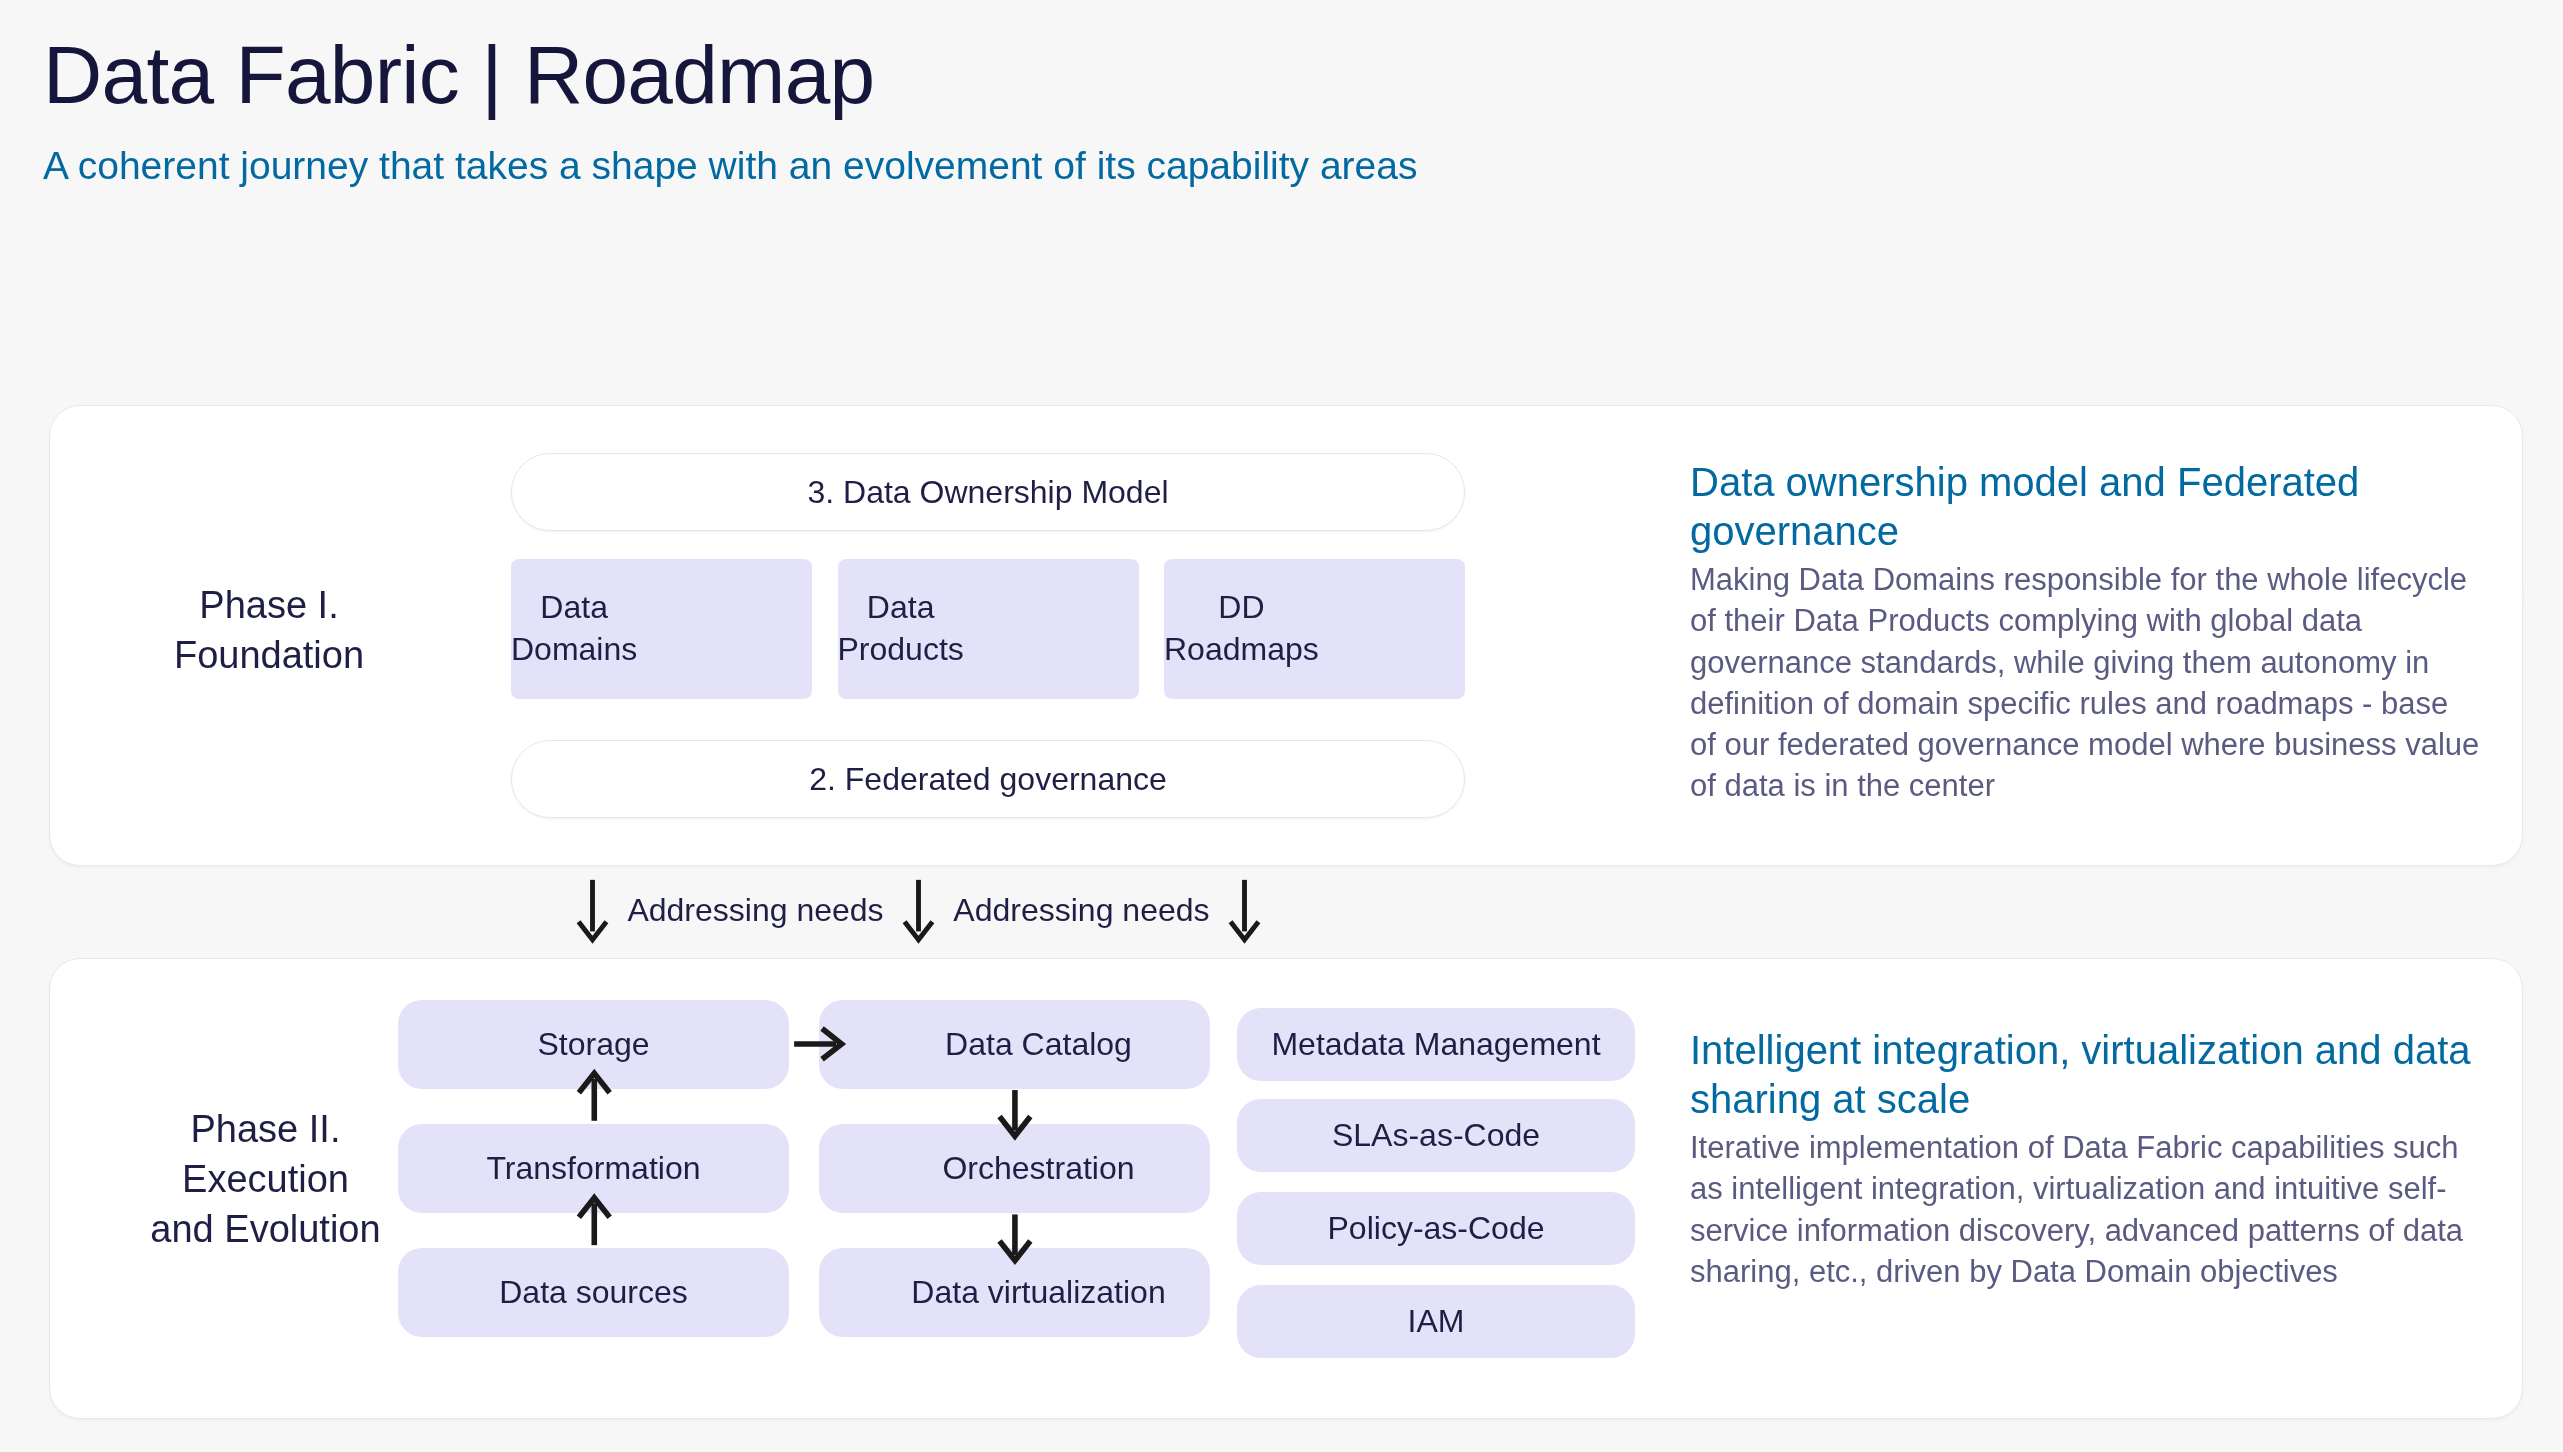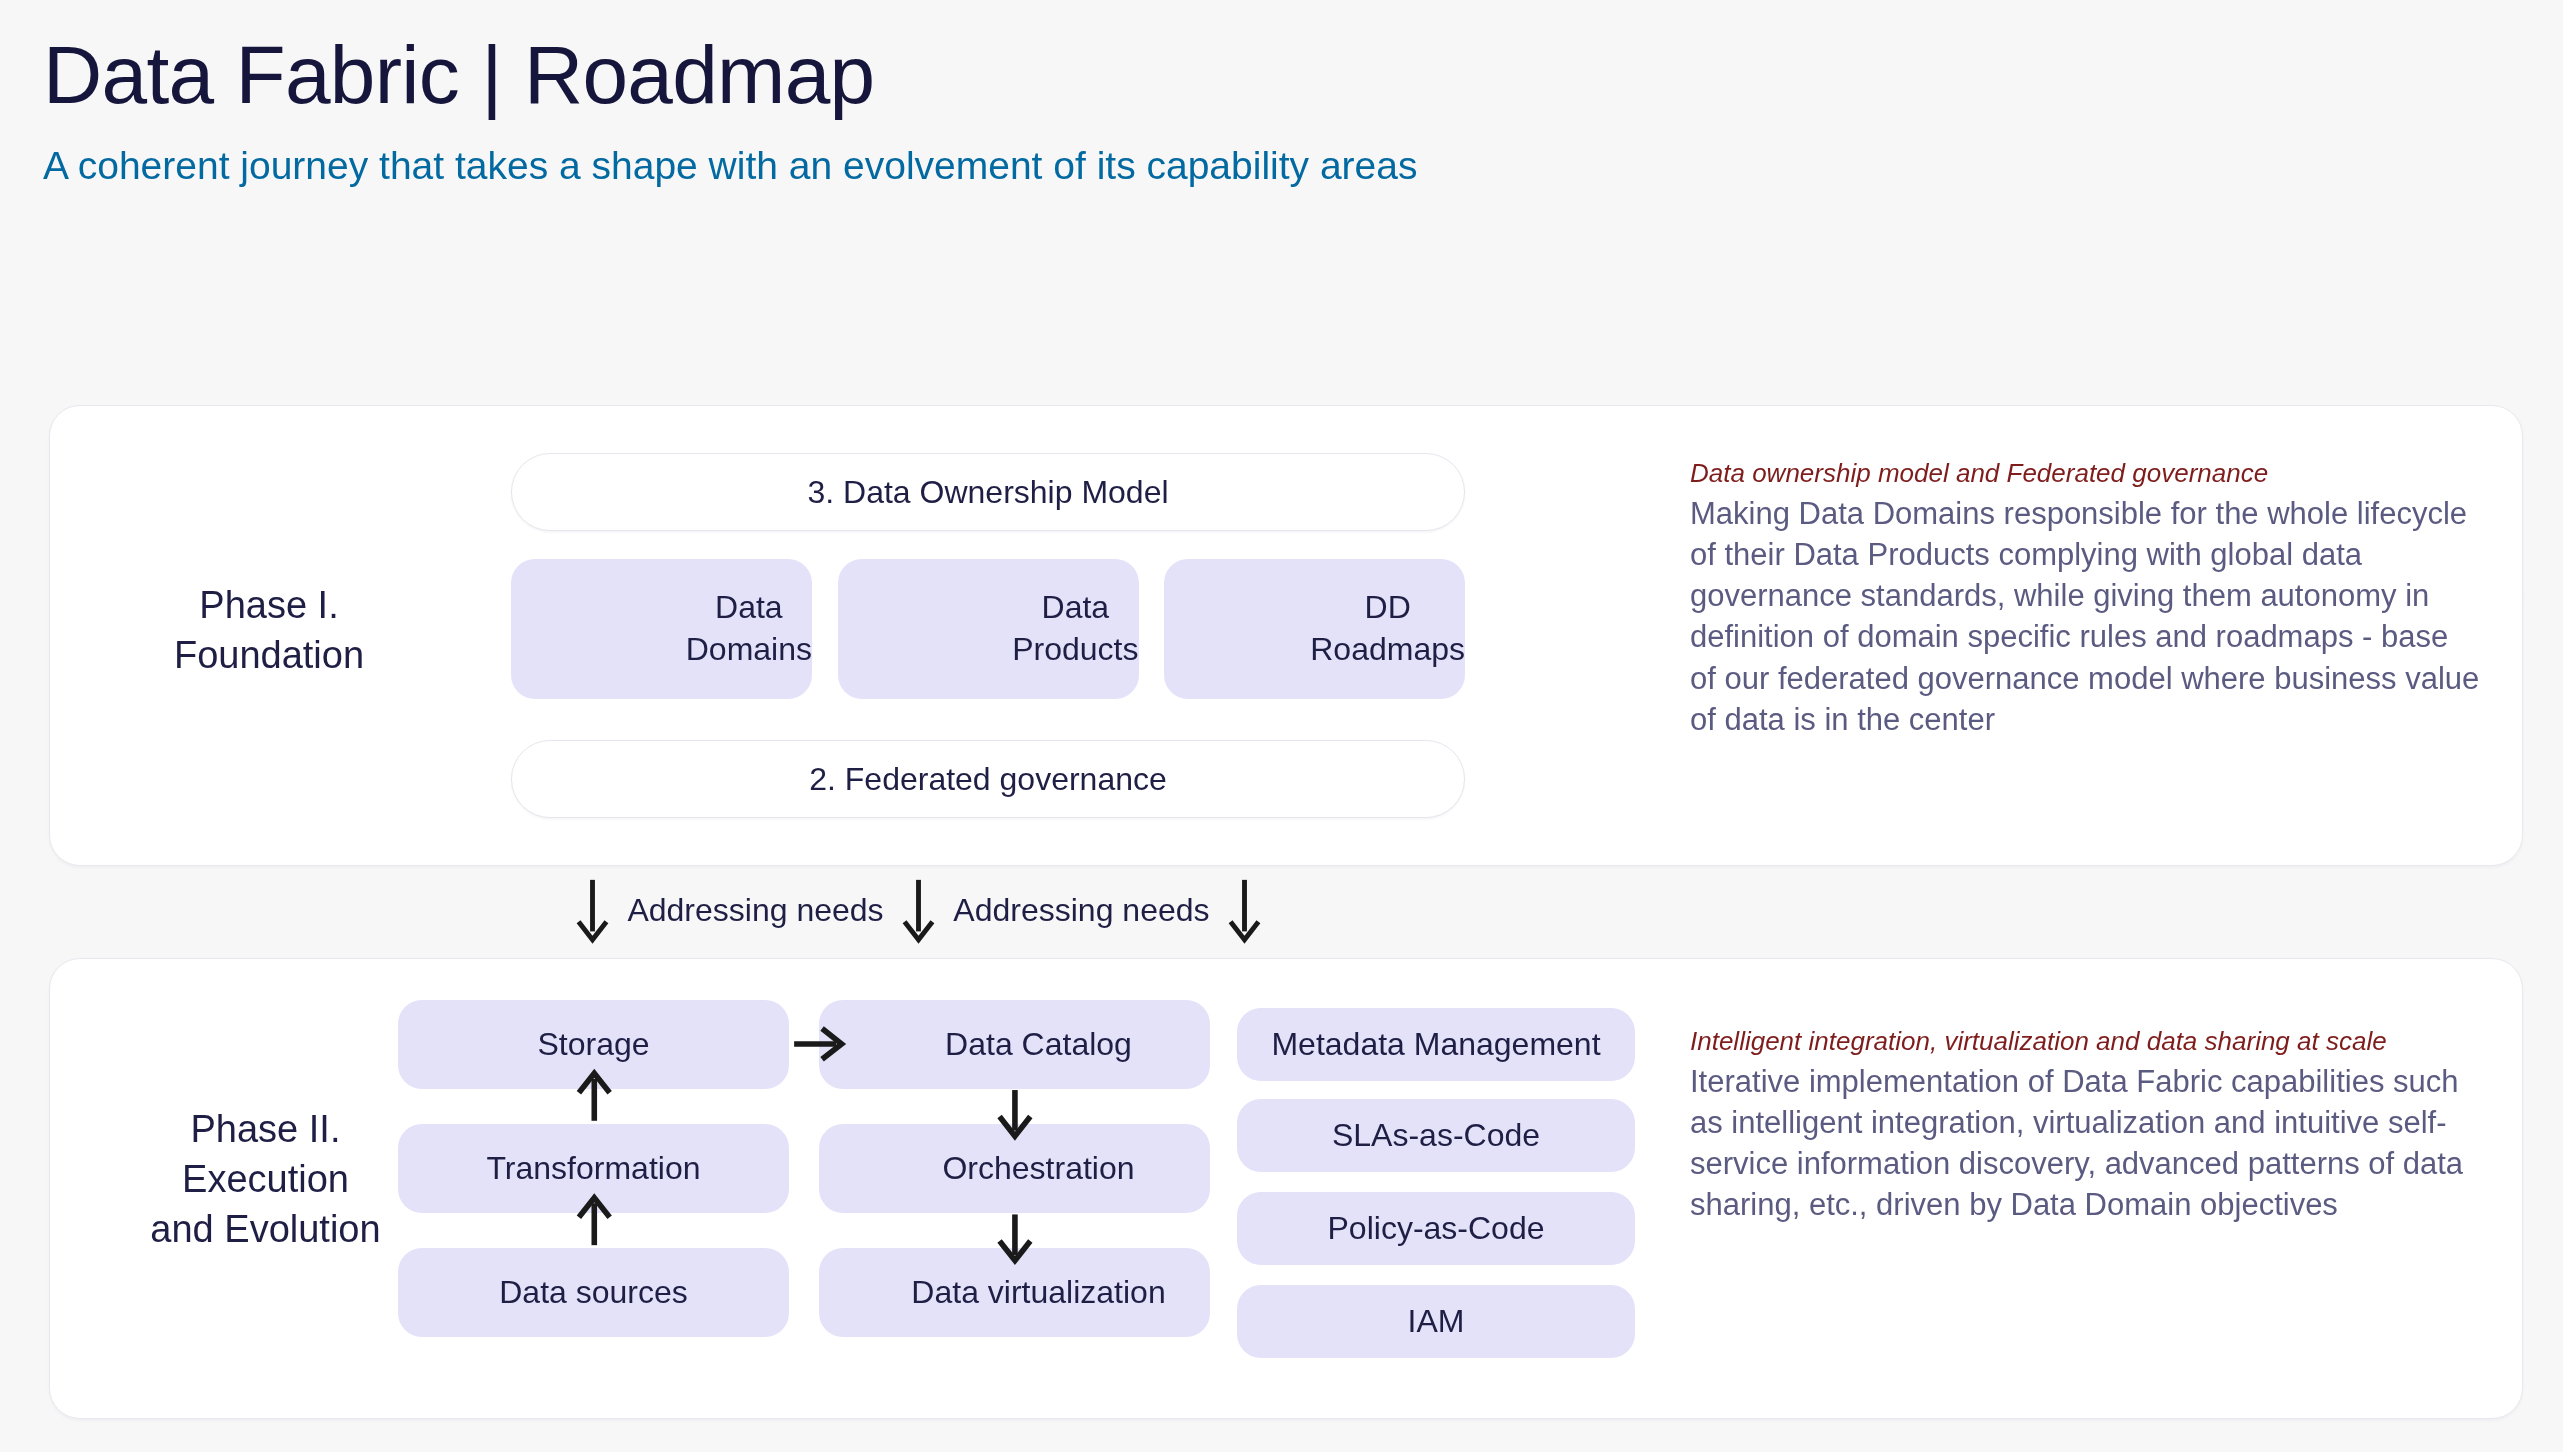--- a/index.html
+++ b/index.html
@@ -147,45 +147,44 @@
     top: 559px;
     width: 954px;
     height: 140px;
     display: flex;
     justify-content: space-between;
   }
   .p1-box {
     width: 301px;
     height: 140px;
     background: #e3e2f9;
-    border-radius: 24px;
-    display: flex;
-    align-items: center;
-    justify-content: flex-end;
+    border-radius: 8px;
+    display: flex;
+    align-items: center;
+    justify-content: flex-start;
     text-align: center;
     font-size: 32px;
     line-height: 1.3;
     color: #1f1f45;
     box-sizing: border-box;
   }
 
   
   .bv {
     position: absolute;
     width: 790px;
     left: 1690px;
   }
   #bv-phase1 { top: 458px; }
   #bv-phase2 { top: 1026px; }
   .bv-title {
-    font-size: 26px;
+    font-size: 40px;
     line-height: 1.23;
-    color: #7f1d1d;
+    color: #0369a1;
     font-weight: 400;
-    font-style: italic;
   }
   .bv-body {
     margin-top: 2.8px;
     font-size: 31px;
     line-height: 1.33;
     color: #5b5b82;
     font-weight: 400;
   }
 
   

